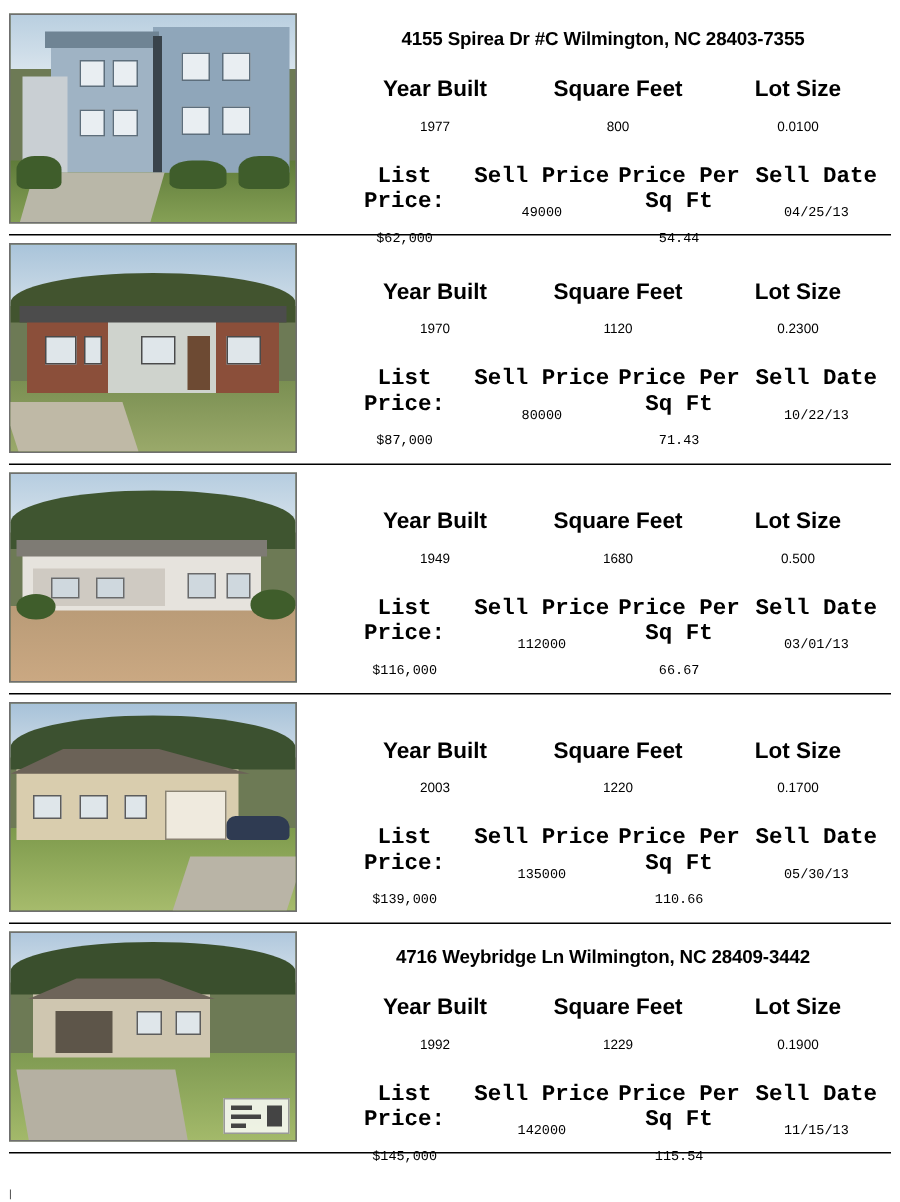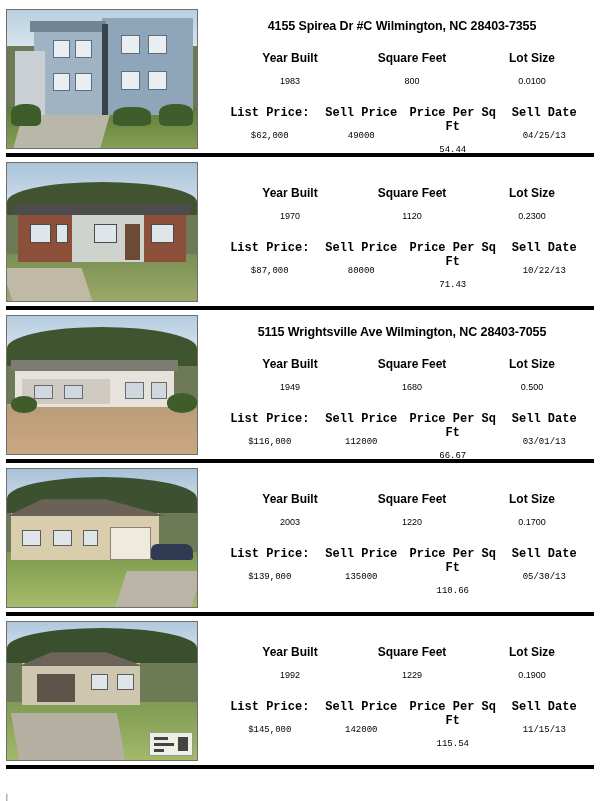--- a/index.html
+++ b/index.html
@@ -19,21 +19,21 @@
     height: 801px;
     position: relative;
     box-sizing: border-box;
     padding: 4px 6px 0 6px;
   }
   .listing {
     display: flex;
     align-items: flex-start;
     height: 153px;
     box-sizing: border-box;
-    border-bottom: 4px solid #000000;
+    border-bottom: 1px solid #000000;
     padding-top: 5px;
   }
   .listing:last-child {
     border-bottom: none;
   }
   .photo-wrap {
     width: 192px;
     height: 140px;
     flex: 0 0 192px;
     border: 1px solid #6f6f6f;
@@ -65,21 +65,21 @@
     box-sizing: border-box;
   }
   .row.first { margin-top: 18px; }
   .row.second { margin-top: 20px; font-family: Liberation Mono, monospace; }
   .cell {
     text-align: center;
     font-size: 9px;
   }
   .cell .hdr {
     font-weight: bold;
-    font-size: 12px;
+    font-size: 15px;
     display: block;
   }
   .cell .val {
     display: block;
     margin-top: 11px;
     font-size: 9px;
     font-weight: normal;
   }
   
   .row.first .cell { flex: 1 1 33.33%; }
@@ -184,21 +184,21 @@
         <div class="bush" style="left:2%;width:16%;height:16%;"></div>
         <div class="bush" style="left:56%;width:20%;height:14%;"></div>
         <div class="bush" style="left:80%;width:18%;height:16%;"></div>
       </div>
     </div>
     <div class="details">
       <div class="addr">4155 Spirea Dr #C Wilmington, NC 28403-7355</div>
       <div class="row first">
         <div class="cell c1">
           <span class="hdr">Year Built</span>
-          <span class="val">1983</span>
+          <span class="val">1977</span>
         </div>
         <div class="cell c2">
           <span class="hdr">Square Feet</span>
           <span class="val">800</span>
         </div>
         <div class="cell c3">
           <span class="hdr">Lot Size</span>
           <span class="val">0.0100</span>
         </div>
       </div>
@@ -287,21 +287,20 @@
         <div class="porch"></div>
         <div class="w" style="left:14%;top:50%;width:10%;height:10%;"></div>
         <div class="w" style="left:30%;top:50%;width:10%;height:10%;"></div>
         <div class="w" style="left:62%;top:48%;width:10%;height:12%;"></div>
         <div class="w" style="left:76%;top:48%;width:8%;height:12%;"></div>
         <div class="bush" style="left:2%;width:14%;height:12%;"></div>
         <div class="bush" style="left:84%;width:16%;height:14%;"></div>
       </div>
     </div>
     <div class="details">
-      <div class="addr">5115 Wrightsville Ave Wilmington, NC 28403-7055</div>
       <div class="row first">
         <div class="cell c1">
           <span class="hdr">Year Built</span>
           <span class="val">1949</span>
         </div>
         <div class="cell c2">
           <span class="hdr">Square Feet</span>
           <span class="val">1680</span>
         </div>
         <div class="cell c3">
@@ -396,20 +395,21 @@
         <div class="drive"></div>
         <div class="mark">
           <i style="left:4px;top:4px;width:14px;height:3px;"></i>
           <i style="left:4px;top:10px;width:20px;height:3px;"></i>
           <i style="left:4px;top:16px;width:10px;height:3px;"></i>
           <i style="left:28px;top:4px;width:10px;height:14px;"></i>
         </div>
       </div>
     </div>
     <div class="details">
+      <div class="addr">4716 Weybridge Ln Wilmington, NC 28409-3442</div>
       <div class="row first">
         <div class="cell c1">
           <span class="hdr">Year Built</span>
           <span class="val">1992</span>
         </div>
         <div class="cell c2">
           <span class="hdr">Square Feet</span>
           <span class="val">1229</span>
         </div>
         <div class="cell c3">

